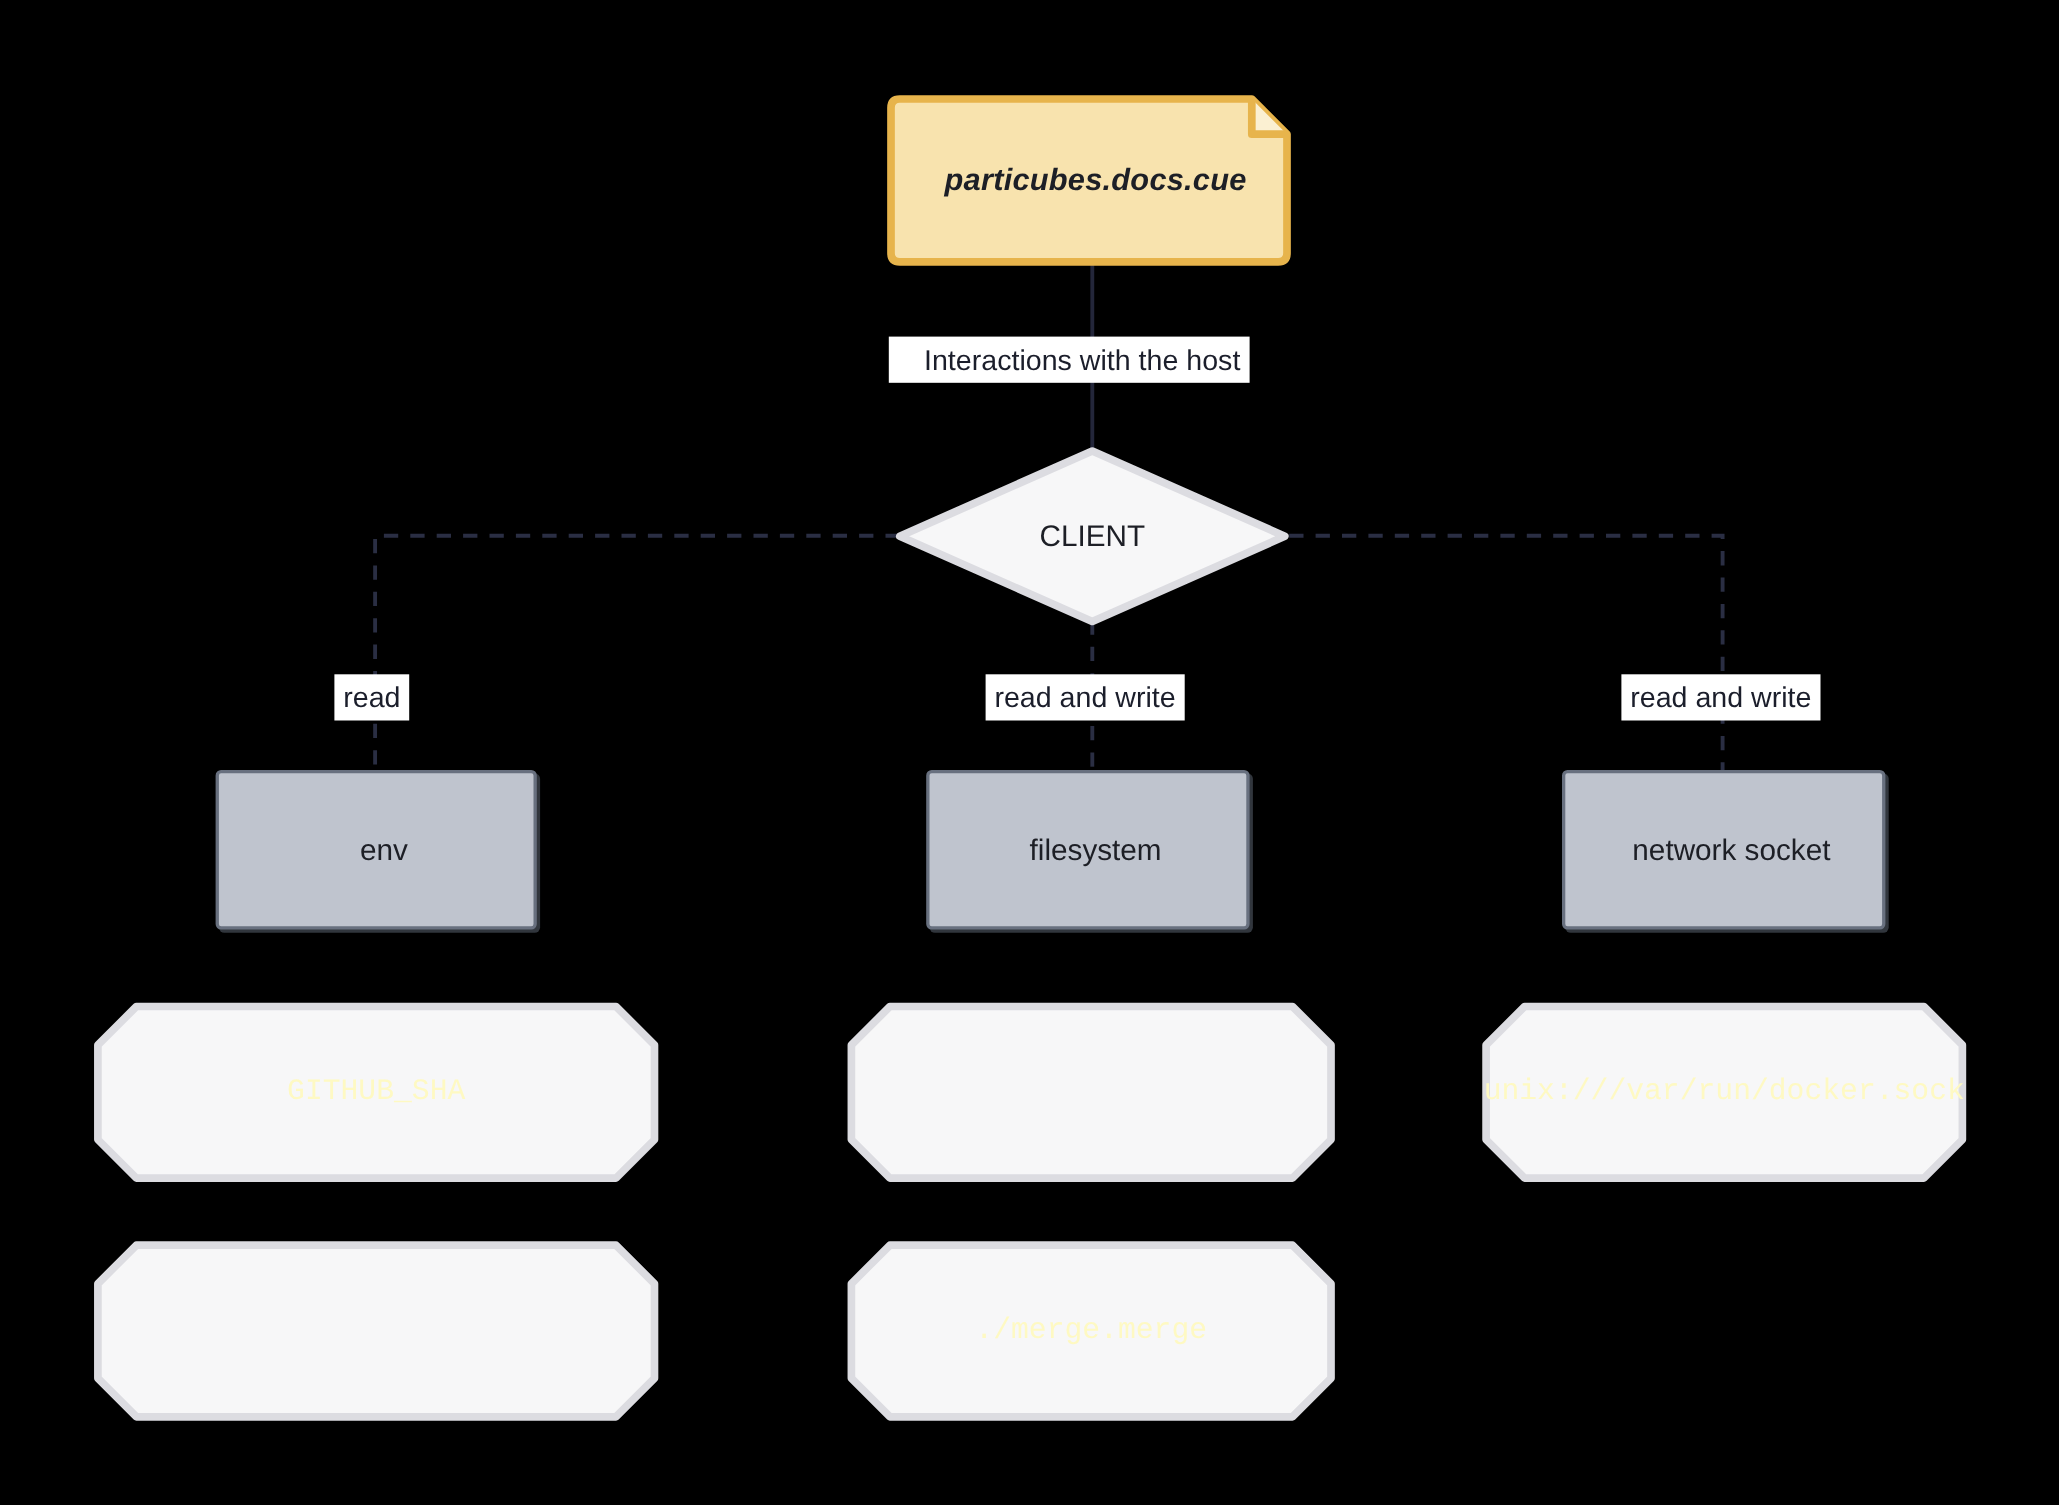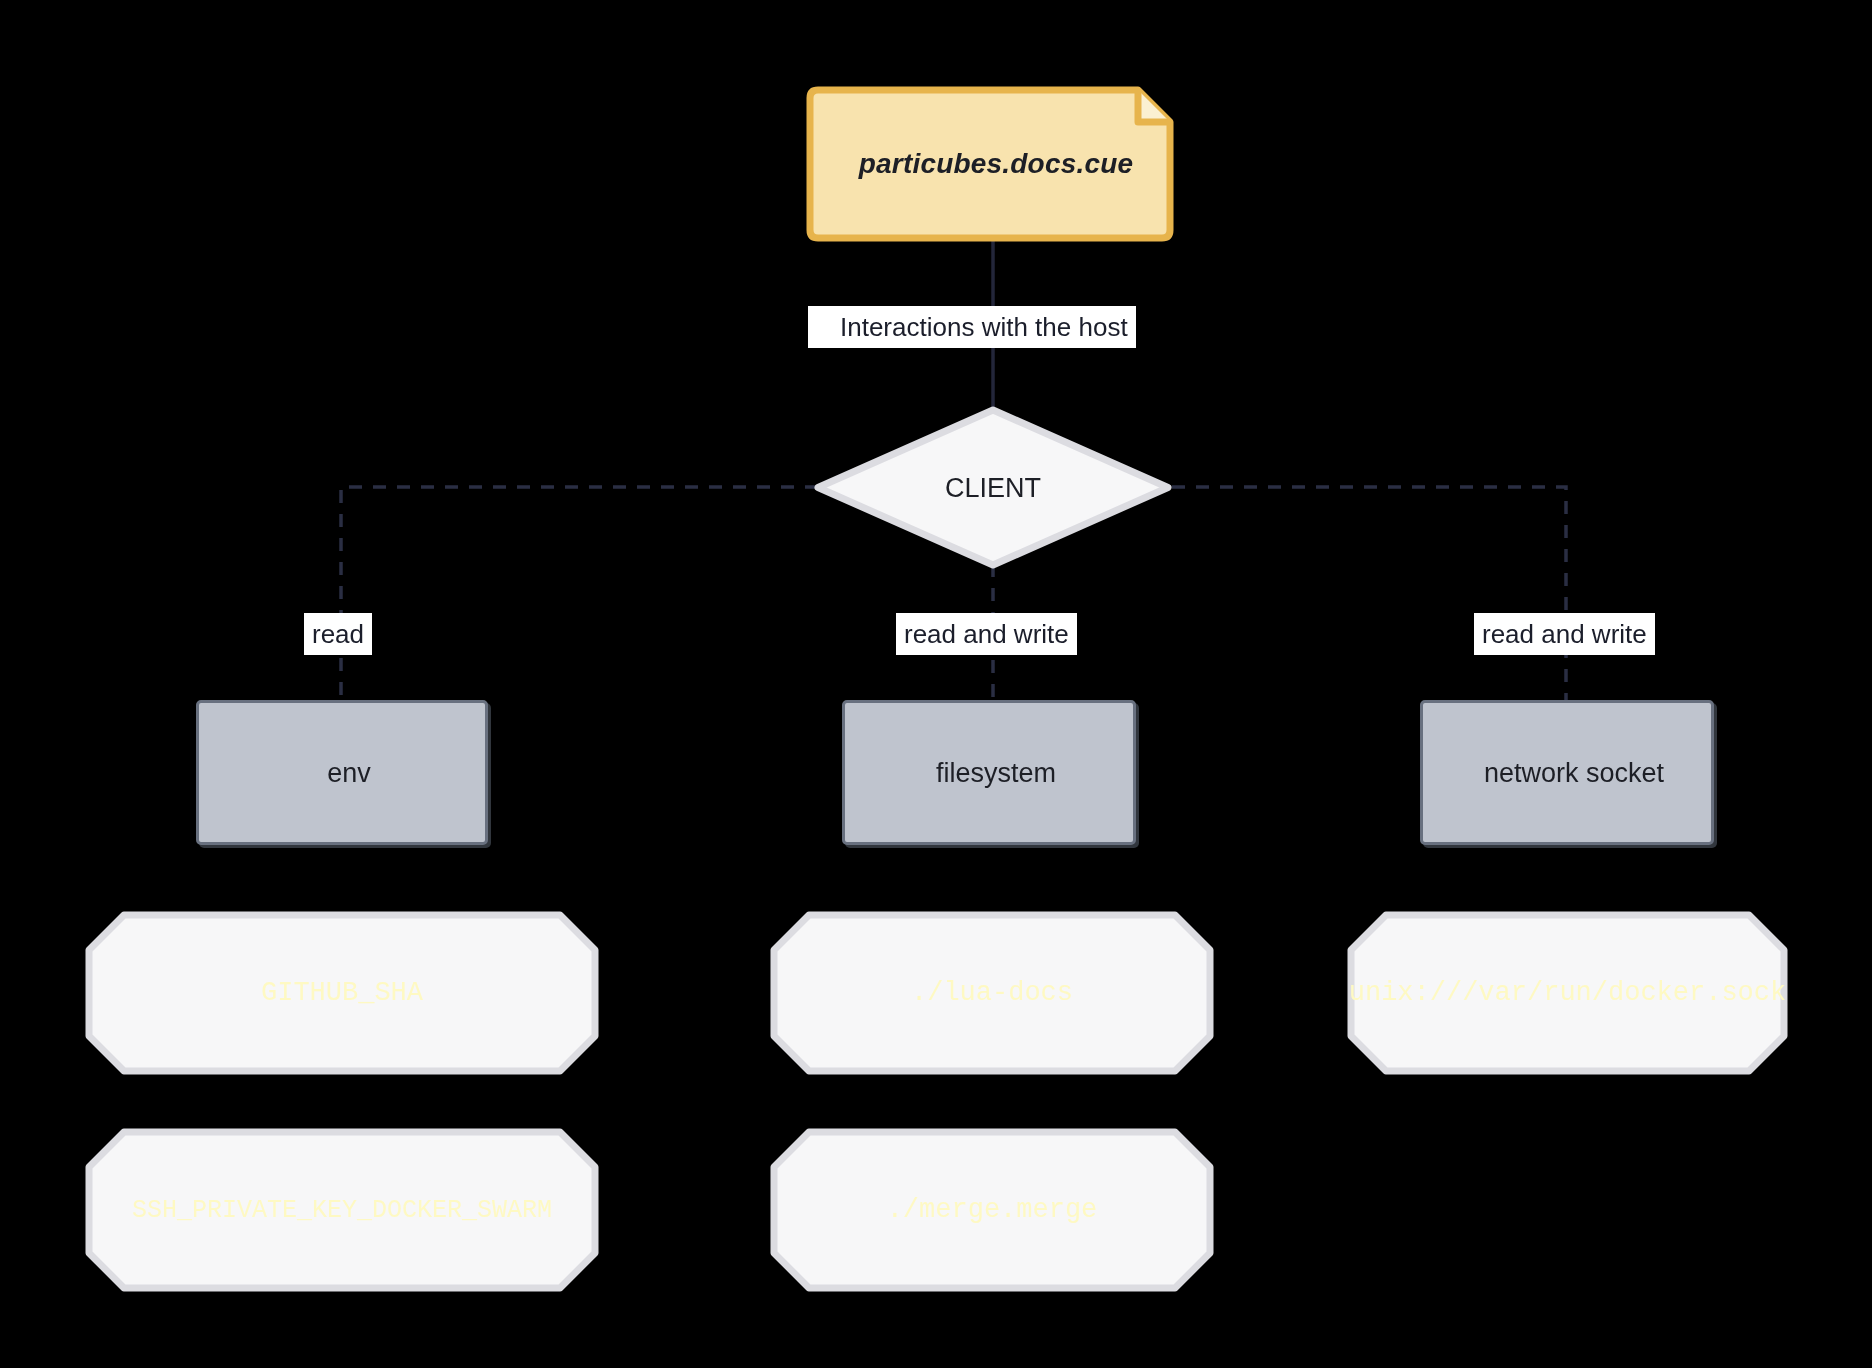--- a/index.html
+++ b/index.html
@@ -162,28 +162,26 @@
       <svg width="514" height="164" viewBox="0 0 514 164" style="position:absolute;left:0;top:0;">
         <path d="M 39 4 L 475 4 L 510 39 L 510 125 L 475 160 L 39 160 L 4 125 L 4 39 Z" fill="#f7f7f8" stroke="#dcdce1" stroke-width="7" stroke-linejoin="round"></path>
       </svg>
       <div class="oct-text">GITHUB_SHA</div>
     </div>
 
     <div class="oct-node" style="left:85px; top:1128px; width:514px; height:164px;">
       <svg width="514" height="164" viewBox="0 0 514 164" style="position:absolute;left:0;top:0;">
         <path d="M 39 4 L 475 4 L 510 39 L 510 125 L 475 160 L 39 160 L 4 125 L 4 39 Z" fill="#f7f7f8" stroke="#dcdce1" stroke-width="7" stroke-linejoin="round"></path>
       </svg>
-      <div class="oct-text" style="font-size:25px;">SSH_PRIVATE_KEY_DOCKER_SWARM</div>
     </div>
 
     <div class="oct-node" style="left:770px; top:911px; width:444px; height:164px;">
       <svg width="444" height="164" viewBox="0 0 444 164" style="position:absolute;left:0;top:0;">
         <path d="M 39 4 L 405 4 L 440 39 L 440 125 L 405 160 L 39 160 L 4 125 L 4 39 Z" fill="#f7f7f8" stroke="#dcdce1" stroke-width="7" stroke-linejoin="round"></path>
       </svg>
-      <div class="oct-text">./lua-docs</div>
     </div>
 
     <div class="oct-node" style="left:770px; top:1128px; width:444px; height:164px;">
       <svg width="444" height="164" viewBox="0 0 444 164" style="position:absolute;left:0;top:0;">
         <path d="M 39 4 L 405 4 L 440 39 L 440 125 L 405 160 L 39 160 L 4 125 L 4 39 Z" fill="#f7f7f8" stroke="#dcdce1" stroke-width="7" stroke-linejoin="round"></path>
       </svg>
       <div class="oct-text">./merge.merge</div>
     </div>
 
     <div class="oct-node" style="left:1347px; top:911px; width:441px; height:164px;">

